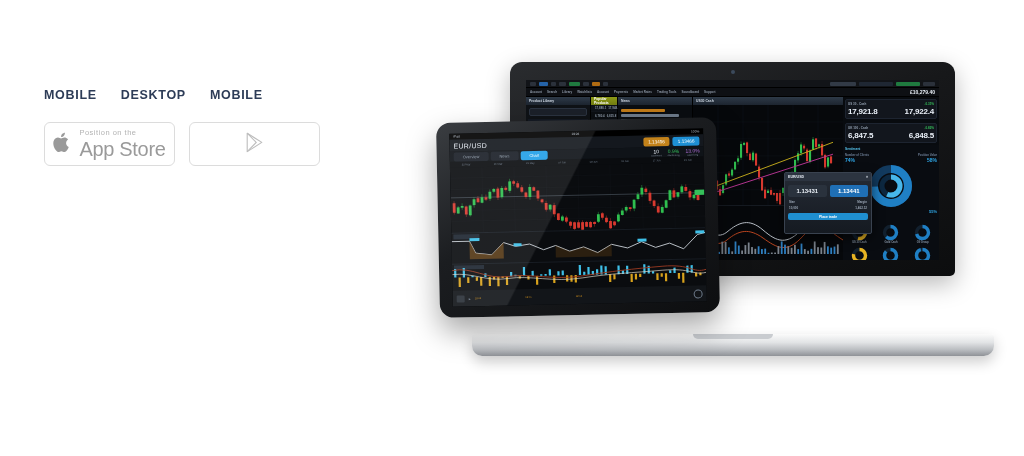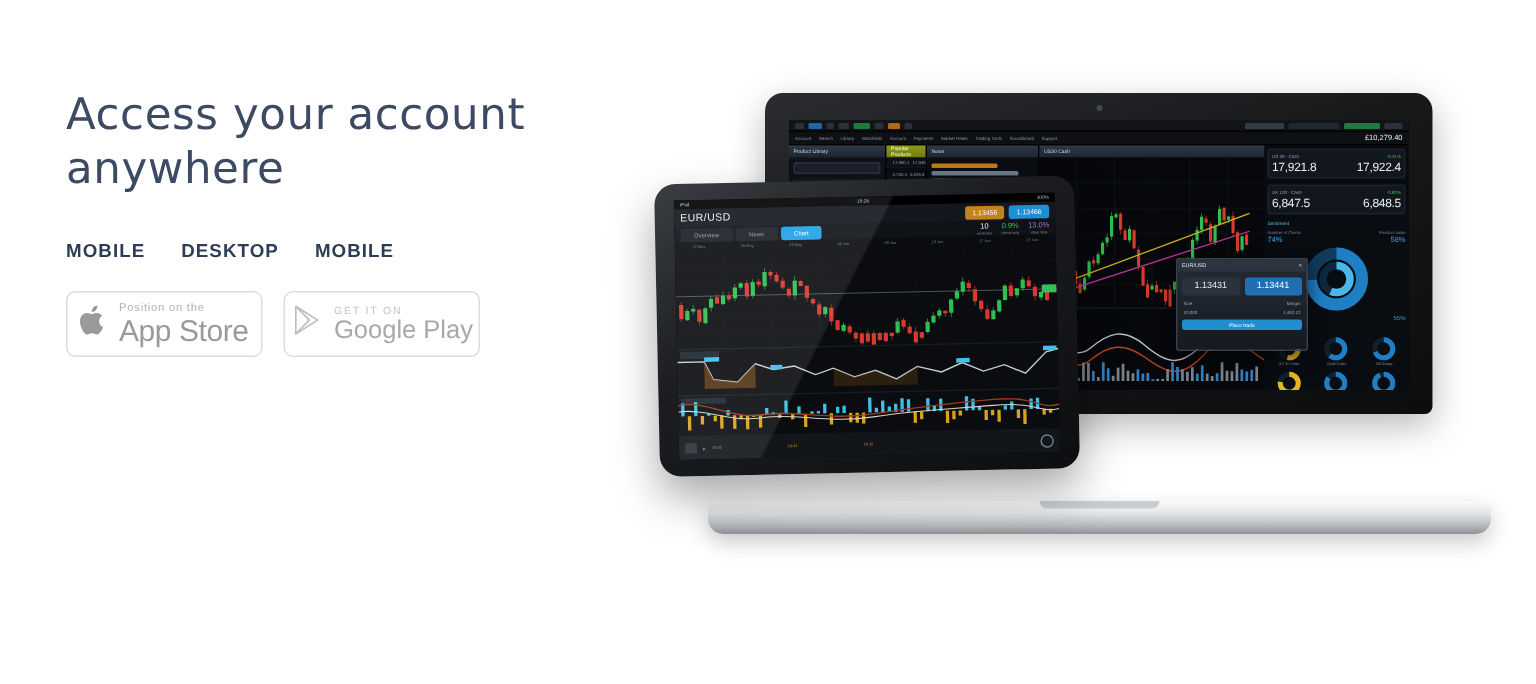--- a/index.html
+++ b/index.html
@@ -49,21 +49,21 @@
     margin-top:28px;display:inline-block;
     border:1px solid #4fd2ec;border-radius:3px;
     padding:12px 21px;font-size:12.5px;font-weight:700;
     color:#4fd2ec;background:#fff;cursor:pointer;letter-spacing:.2px;
   }
 
   
   .devices{position:absolute;left:418px;top:0;width:606px;height:456px;}
 
   
-  .laptop{position:absolute;left:92px;top:62px;width:445px;height:214px;}
+  .laptop{position:absolute;left:92px;top:62px;width:445px;height:214px;font-weight:bold;}
   .lid{
     position:absolute;inset:0;
     background:linear-gradient(160deg,#2a2c2f 0%,#17181a 45%,#0c0d0e 100%);
     border-radius:12px 12px 5px 5px;
     box-shadow:0 8px 24px rgba(0,0,0,.28);
   }
   .cam{position:absolute;left:50%;top:8px;width:4px;height:4px;margin-left:-2px;
        border-radius:50%;background:#3b4a5c;}
   .lscreen{
     position:absolute;left:16px;top:18px;right:16px;bottom:16px;
@@ -194,22 +194,20 @@
   .glare{
     position:absolute;left:0;top:0;width:100%;height:100%;
     background:linear-gradient(118deg,rgba(255,255,255,.085) 0%,rgba(255,255,255,.085) 42%,rgba(255,255,255,0) 42.6%);
     pointer-events:none;z-index:9;
   }
 </style>
 </head>
 <body>
 
 <div class="copy">
-  <h1 class="headline">Access your account
-anywhere</h1>
 
   <div class="tabs">
     <span class="tab">MOBILE</span>
     <span class="tab">DESKTOP</span>
     <span class="tab">MOBILE</span>
   </div>
 
   <div class="badges">
     <div class="badge">
       <span>
@@ -223,24 +221,20 @@
         <span class="badge-big">App Store</span>
       </span>
     </div>
 
     <div class="badge">
       <span>
         <svg width="22" height="23" viewBox="0 0 22 23" aria-hidden="true">
           <path fill="none" stroke="#bdbdbd" stroke-width="1.1" stroke-linejoin="round" d="M3.2 2.2 17.8 11.4 3.2 20.6z"></path>
           <path fill="none" stroke="#bdbdbd" stroke-width="1.1" d="M3.2 2.2 12.2 11.4 3.2 20.6"></path>
         </svg>
-      </span>
-      <span class="badge-txt">
-        <span class="gp-small">GET IT ON</span>
-        <span class="gp-big">Google Play</span>
       </span>
     </div>
   </div>
 
 </div>
 
 <div class="devices">
 
   <div class="laptop">
     <div class="laptop-base"></div>

